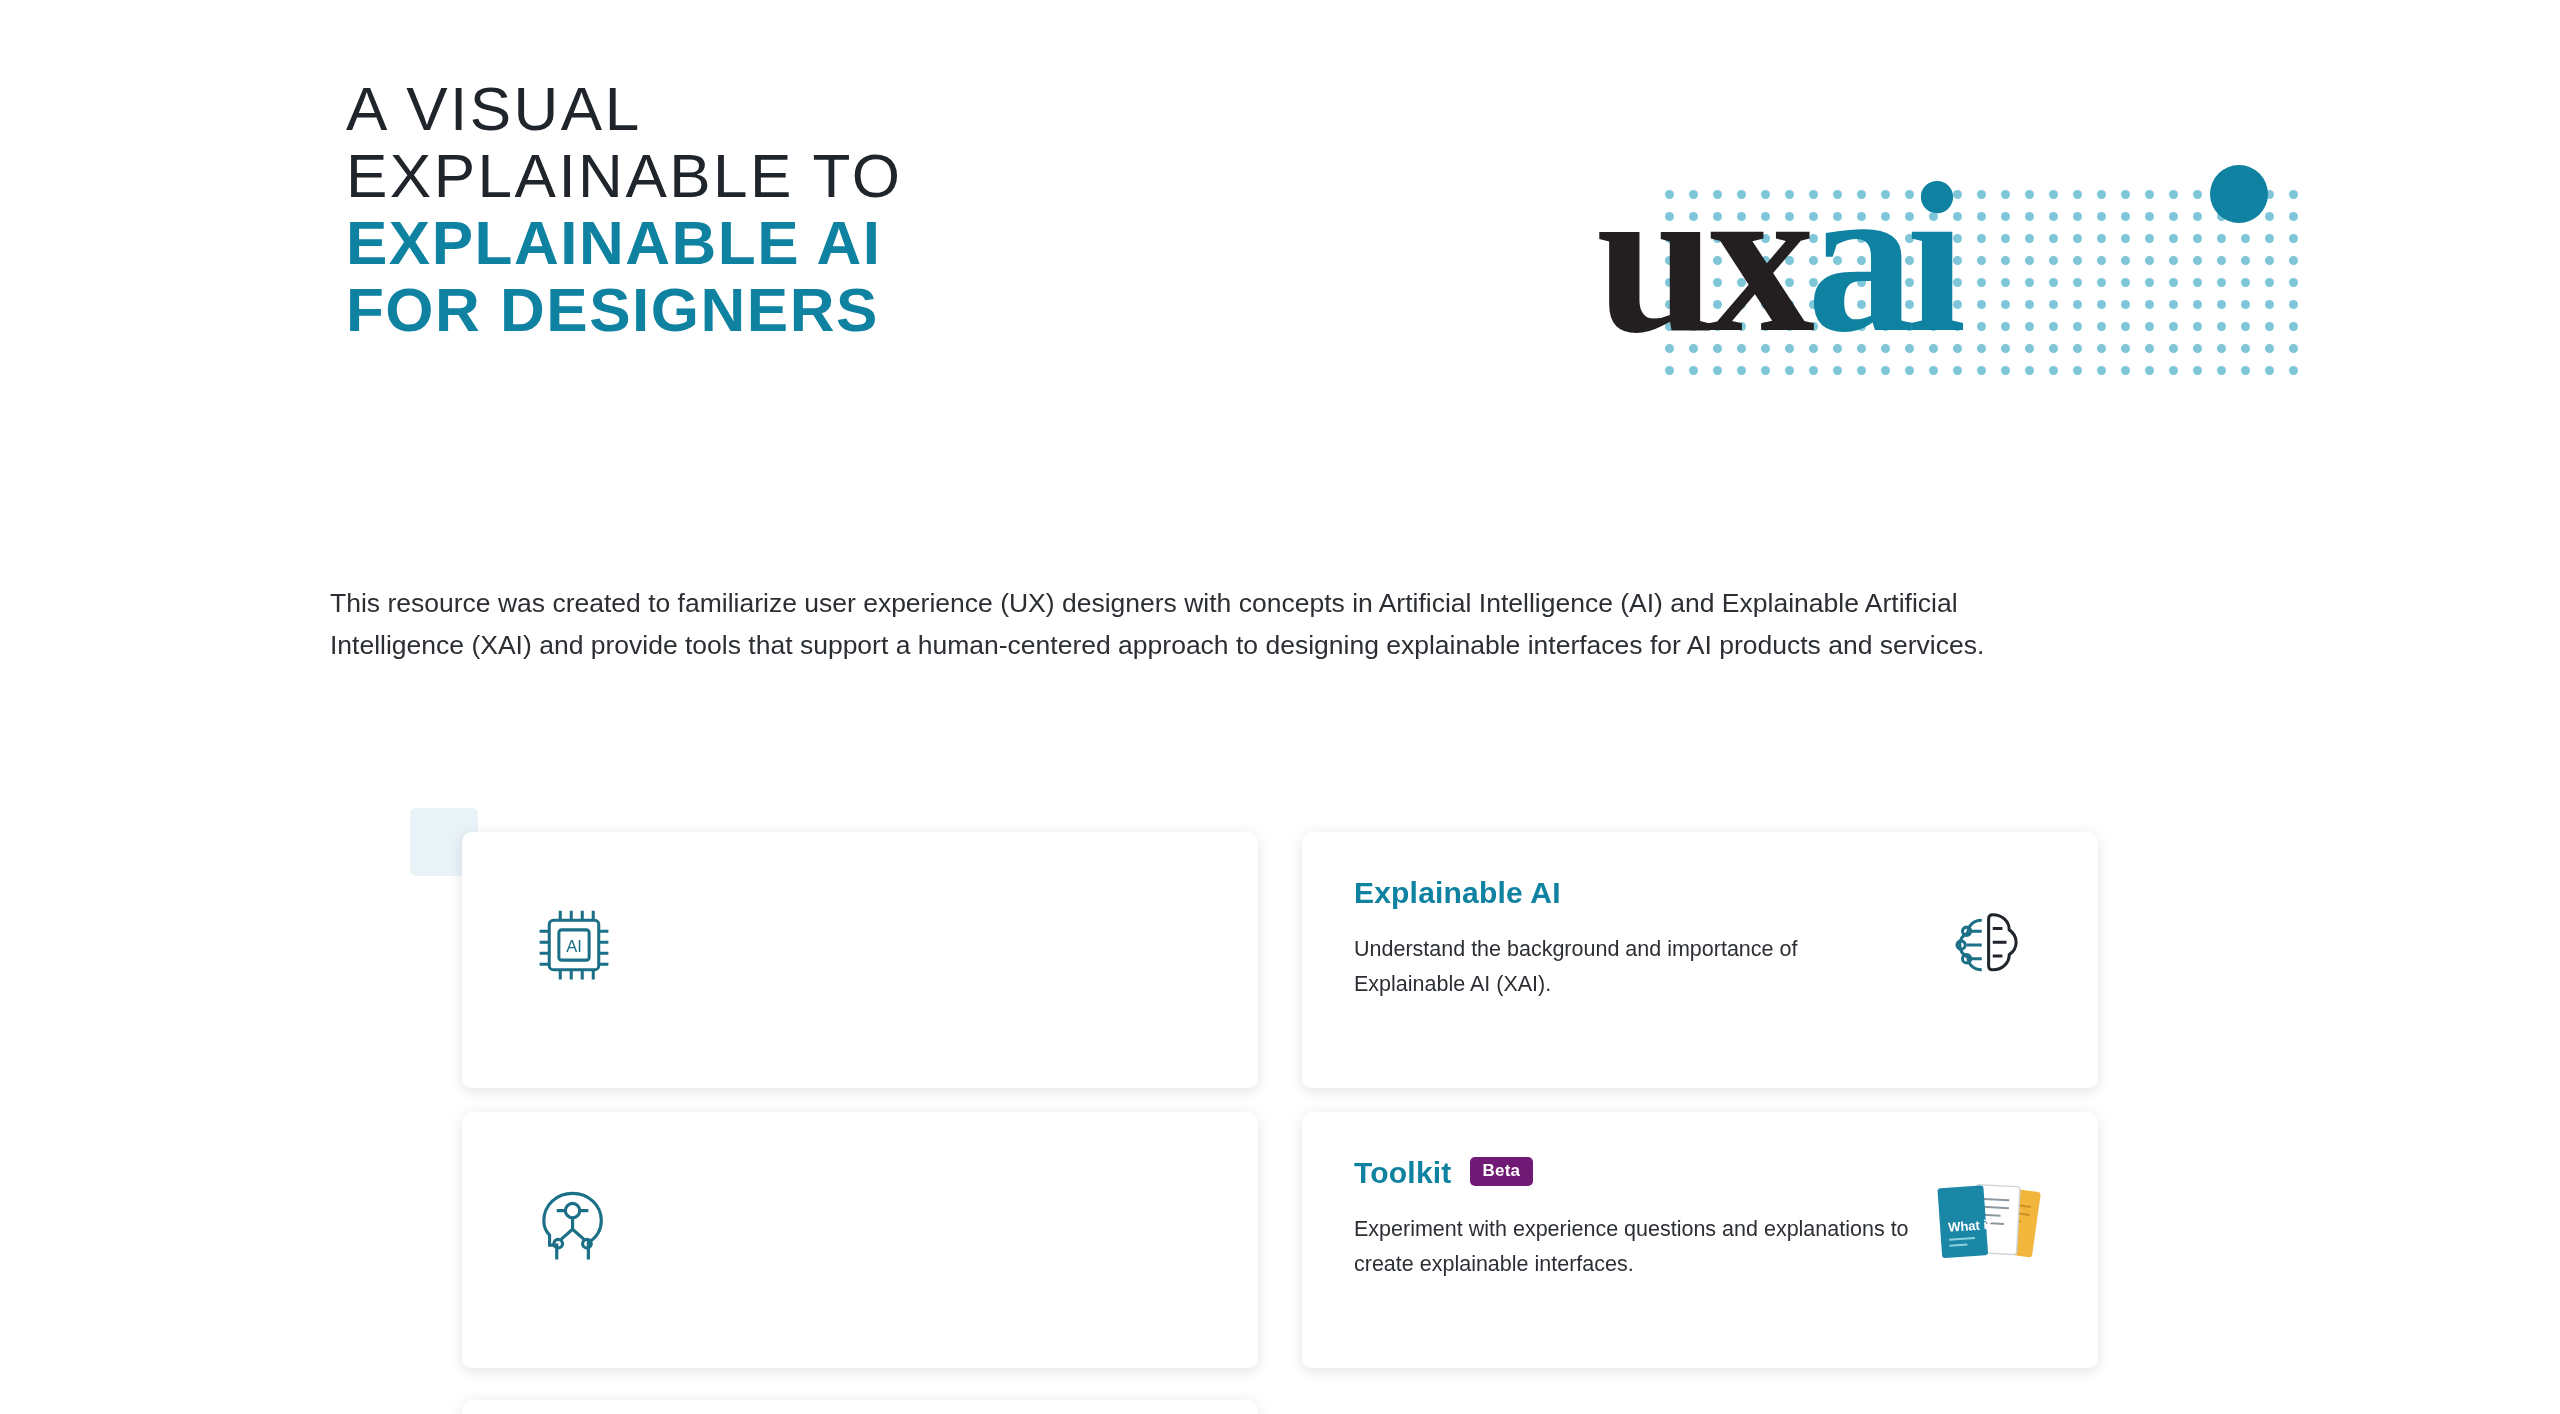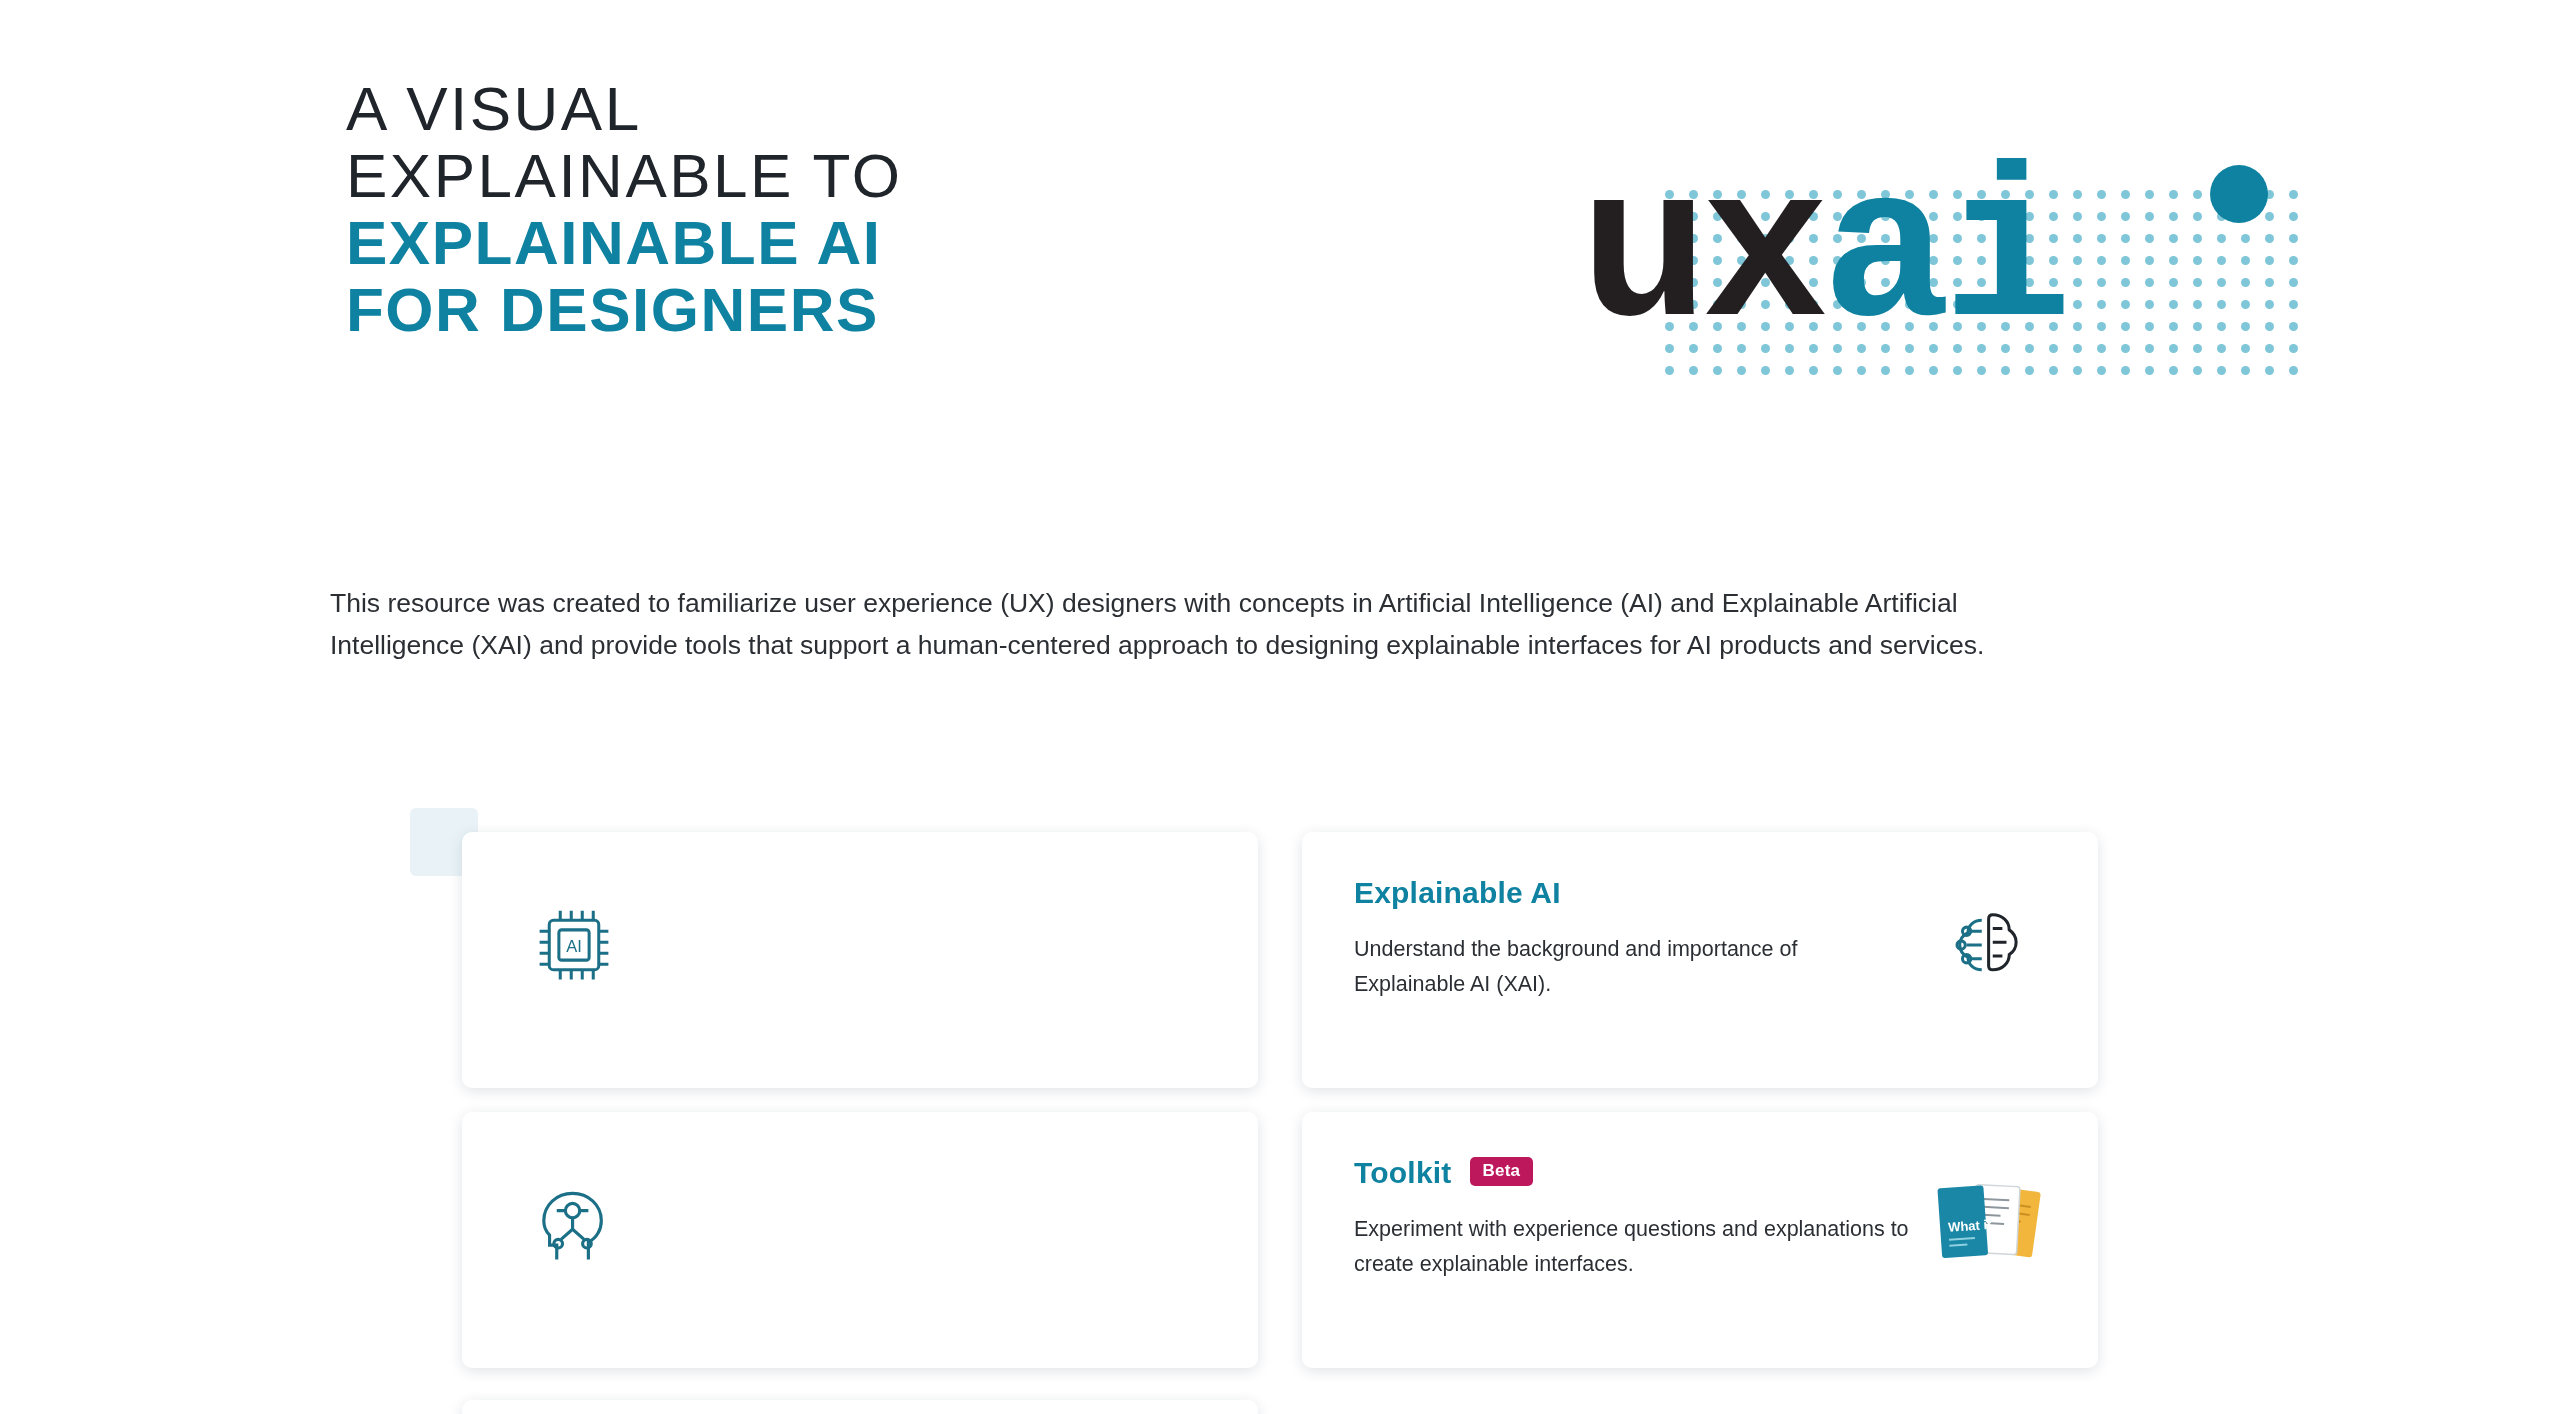--- a/index.html
+++ b/index.html
@@ -64,23 +64,23 @@
   }
   .logo-dots span {
     position: absolute;
     width: 9px;
     height: 9px;
     border-radius: 50%;
     background: #7ec6d8;
   }
   .logo-text {
     position: absolute;
-    left: 0;
+    left: 16px;
     top: 60px;
-    font-family: Liberation Mono, monospace;
+    font-family: Liberation Serif, serif;
     font-size: 215px;
     font-weight: 700;
     letter-spacing: -8px;
     line-height: 1;
   }
   .logo-text .ux { color: #231f20; }
   .logo-text .ai { color: #0e82a0; }
   .logo-dot-i {
     position: absolute;
     left: 630px;
@@ -145,21 +145,21 @@
     font-weight: 700;
     color: #0e82a0;
     letter-spacing: 0.2px;
     margin: 0 0 22px 0;
     display: flex;
     align-items: center;
     gap: 18px;
   }
   .badge {
     display: inline-block;
-    background: #be185d;
+    background: #701a75;
     color: #ffffff;
     font-size: 17px;
     font-weight: 700;
     border-radius: 5px;
     padding: 4px 13px 5px 13px;
     letter-spacing: 0.2px;
     position: relative;
     top: -2px;
   }
   .card-desc {

